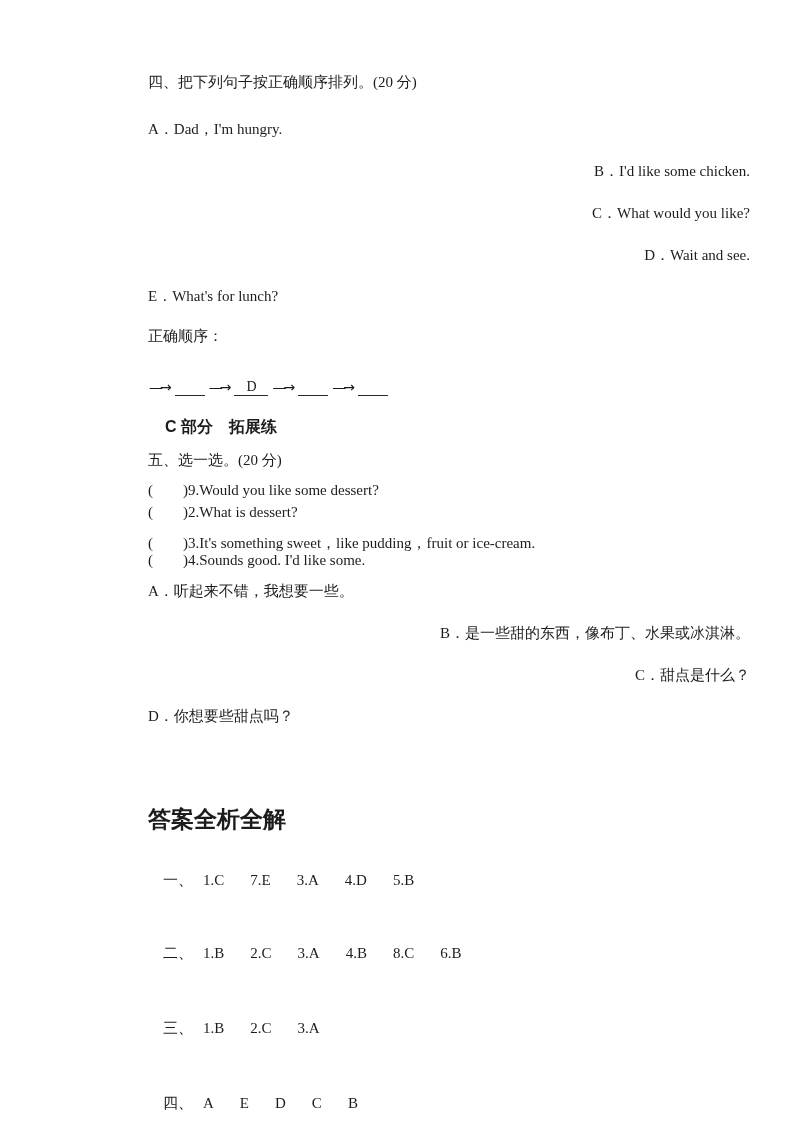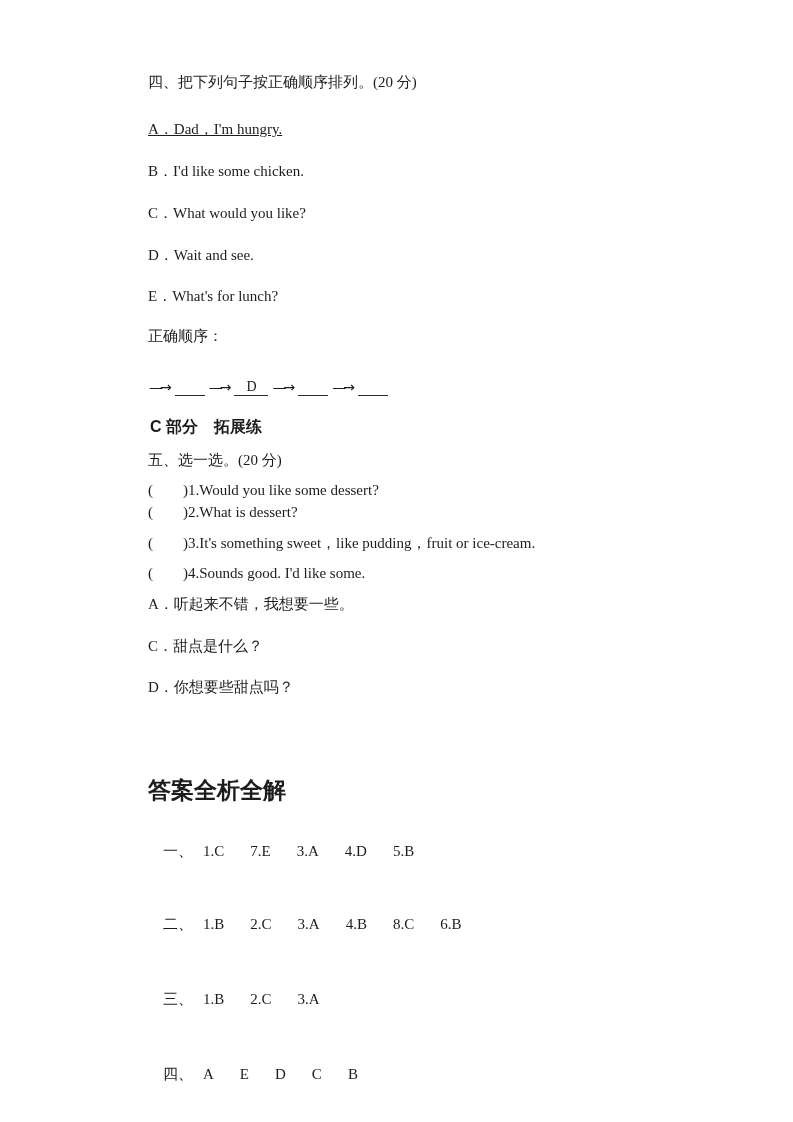--- a/index.html
+++ b/index.html
@@ -19,22 +19,22 @@
 
   .heading-song { font-size: 15px; }
 
   .heading-hei {
     font-family: "Liberation Sans", "DejaVu Sans", sans-serif;
     font-weight: bold;
     font-size: 16px;
     line-height: 18px;
   }
 
-  .mt-opt   { margin-top: 25px; }
-  .mt-opt1  { margin-top: 30px; text-decoration: underline; }
+  .mt-opt   { margin-top: 25px; text-align: right; }
+  .mt-opt1  { margin-top: 30px; }
 
   .seq-line { margin-left: -14px; line-height: 18px; }
   .arrow {
     letter-spacing: -3px;
     margin: 0 4px 0 0;
     font-family: "DejaVu Sans", sans-serif;
     font-size: 14px;
   }
   .blank {
     display: inline-block;
@@ -64,30 +64,31 @@
   <div class="line mt-opt">C．What would you like?</div>
   <div class="line mt-opt">D．Wait and see.</div>
   <div class="line" style="margin-top:24px">E．What's for lunch?</div>
 
   <div class="line" style="margin-top:23px">正确顺序：</div>
 
   <div class="line seq-line" style="margin-top:15px">
     <span class="arrow">—→</span><span class="blank"></span><span class="arrow">—→</span><span class="blank filled">D</span><span class="arrow">—→</span><span class="blank"></span><span class="arrow">—→</span><span class="blank"></span>
   </div>
 
-  <div class="line heading-hei" style="margin-top:4px; margin-left:2px">C 部分　拓展练</div>
+  <div class="line heading-hei" style="margin-top:4px; margin-left:17px">C 部分　拓展练</div>
 
   <div class="line heading-song" style="margin-top:16px">五、选一选。(20 分)</div>
 
-  <div class="line" style="margin-top:13px">(　　)1.Would you like some dessert?</div>
+  <div class="line" style="margin-top:13px">(　　)9.Would you like some dessert?</div>
   <div class="line" style="margin-top:5px">(　　)2.What is dessert?</div>
   <div class="line" style="margin-top:14px">(　　)3.It's something sweet，like pudding，fruit or ice-cream.</div>
-  <div class="line" style="margin-top:13px">(　　)4.Sounds good. I'd like some.</div>
+  <div class="line" style="">(　　)4.Sounds good. I'd like some.</div>
 
   <div class="line" style="margin-top:14px">A．听起来不错，我想要一些。</div>
+  <div class="line mt-opt">B．是一些甜的东西，像布丁、水果或冰淇淋。</div>
   <div class="line mt-opt">C．甜点是什么？</div>
   <div class="line" style="margin-top:24px">D．你想要些甜点吗？</div>
 
   <div class="line heading-hei" style="margin-top:85px; font-size:23px">答案全析全解</div>
 
   <div class="line ans-row" style="margin-top:27px">
     <span class="row-label">一、</span><span class="ans-item">1.C</span><span class="ans-item">7.E</span><span class="ans-item">3.A</span><span class="ans-item">4.D</span><span class="ans-item">5.B</span>
   </div>
 
   <div class="line ans-row" style="margin-top:22px">

